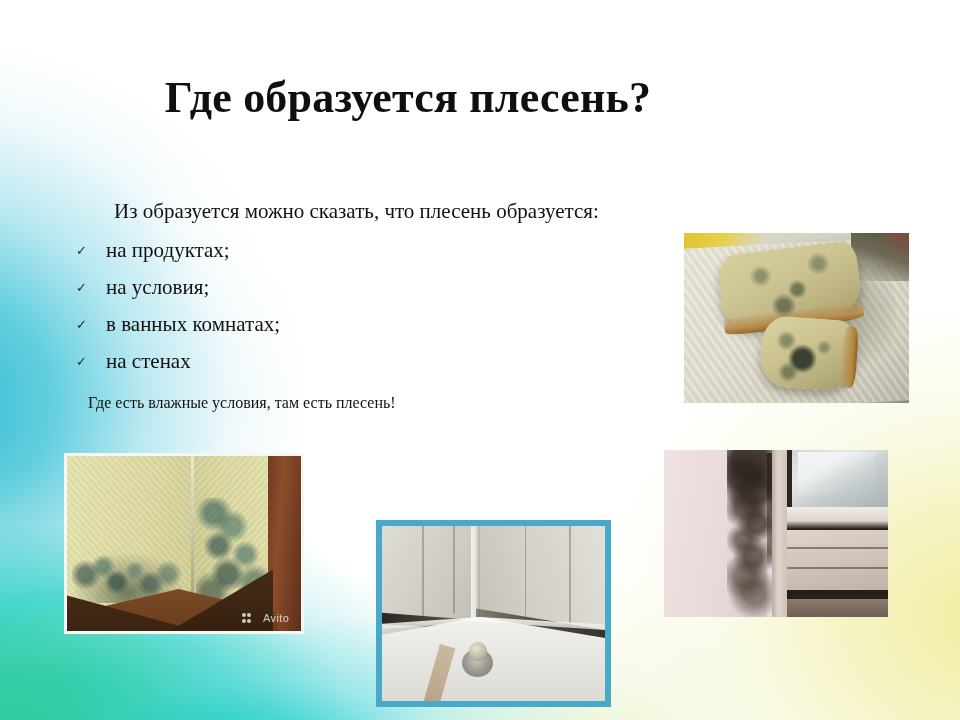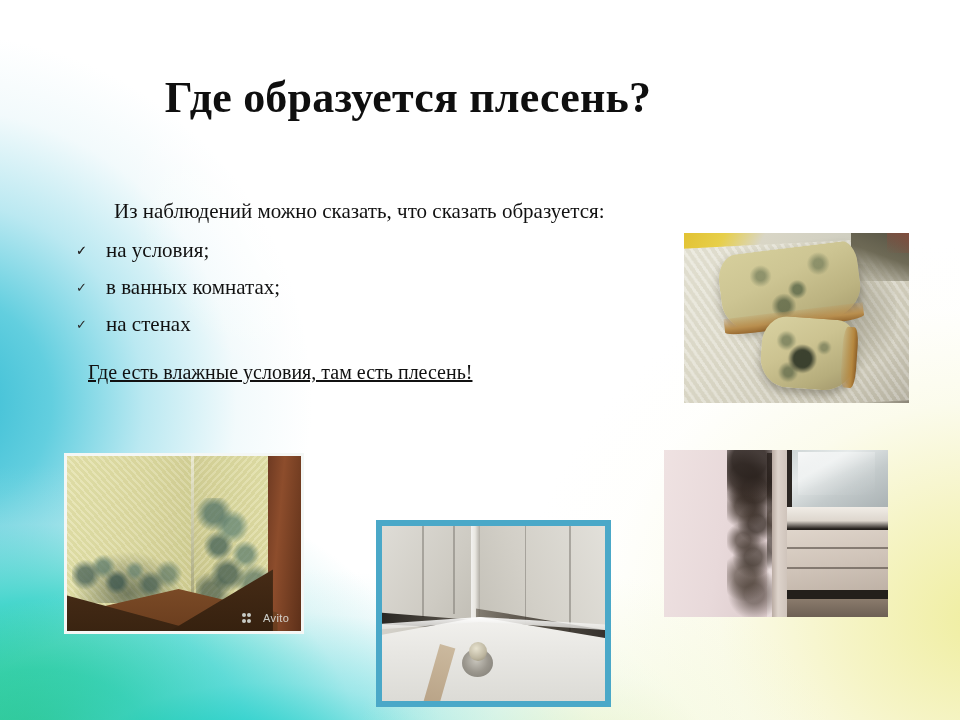--- a/index.html
+++ b/index.html
@@ -137,26 +137,25 @@
     position: absolute;
     left: 12px;
     top: 0;
     font-size: 13px;
     line-height: 37px;
     color: #2a2a2a;
     font-family: "DejaVu Sans", sans-serif;
   }
 
   .closing {
-    margin: 14px 0 0 0;
+    margin: 8px 0 0 0;
     padding-left: 24px;
-    font-size: 20px;
+    font-size: 16px;
     line-height: 30px;
     color: #111111;
-    text-decoration: underline;
   }
 
   
   .photo {
     position: absolute;
     overflow: hidden;
     background: #cfcfcf;
   }
 
   
@@ -497,25 +496,26 @@
   <div class="bg-yellow"></div>
   <div class="bg-yellow2"></div>
   <div class="bg-lightcenter"></div>
 
   <div class="content">
 
     <h1 class="title">Где образуется плесень?</h1>
 
     <div class="body-block">
 
-      <p class="intro">Из наблюдений можно сказать, что сказать образуется:</p>
+      <p class="intro">Из образуется можно сказать, что плесень образуется:</p>
 
       <ul class="bullets">
         <li>
           <span class="check-icon">✓</span>
+          <span>на продуктах;</span>
         </li>
         <li>
           <span class="check-icon">✓</span>
           <span>на условия;</span>
         </li>
         <li>
           <span class="check-icon">✓</span>
           <span>в ванных комнатах;</span>
         </li>
         <li>

